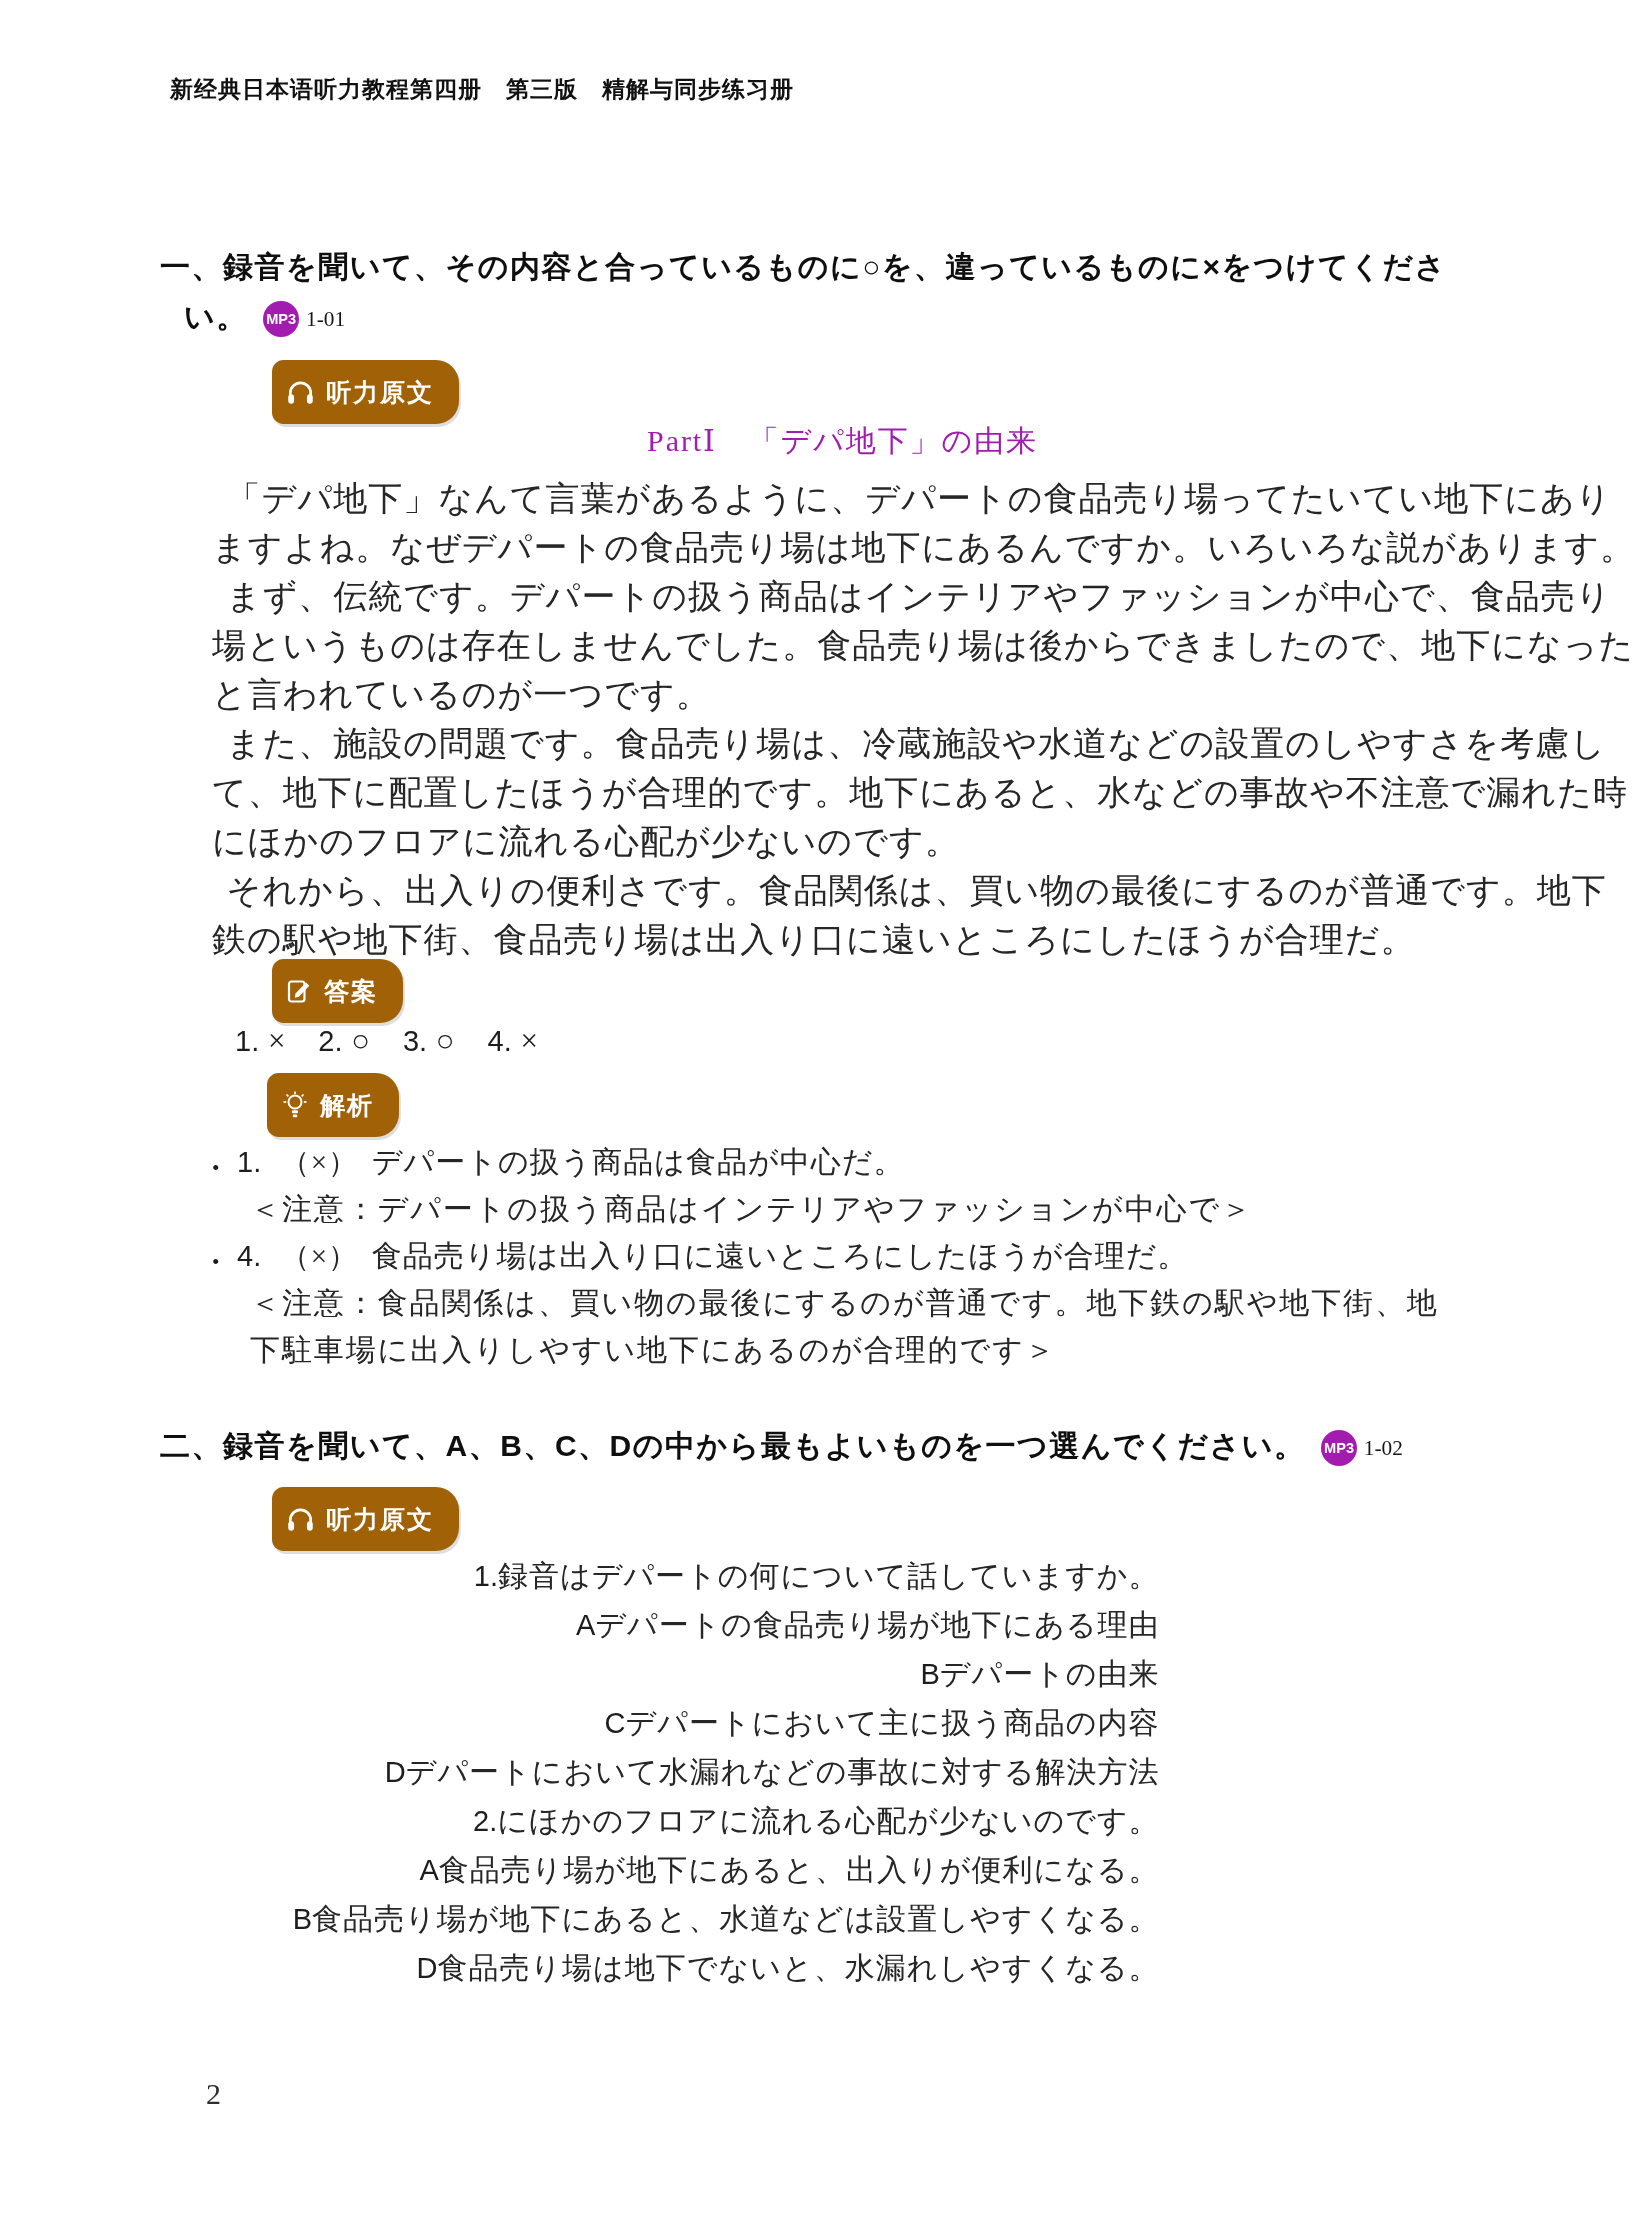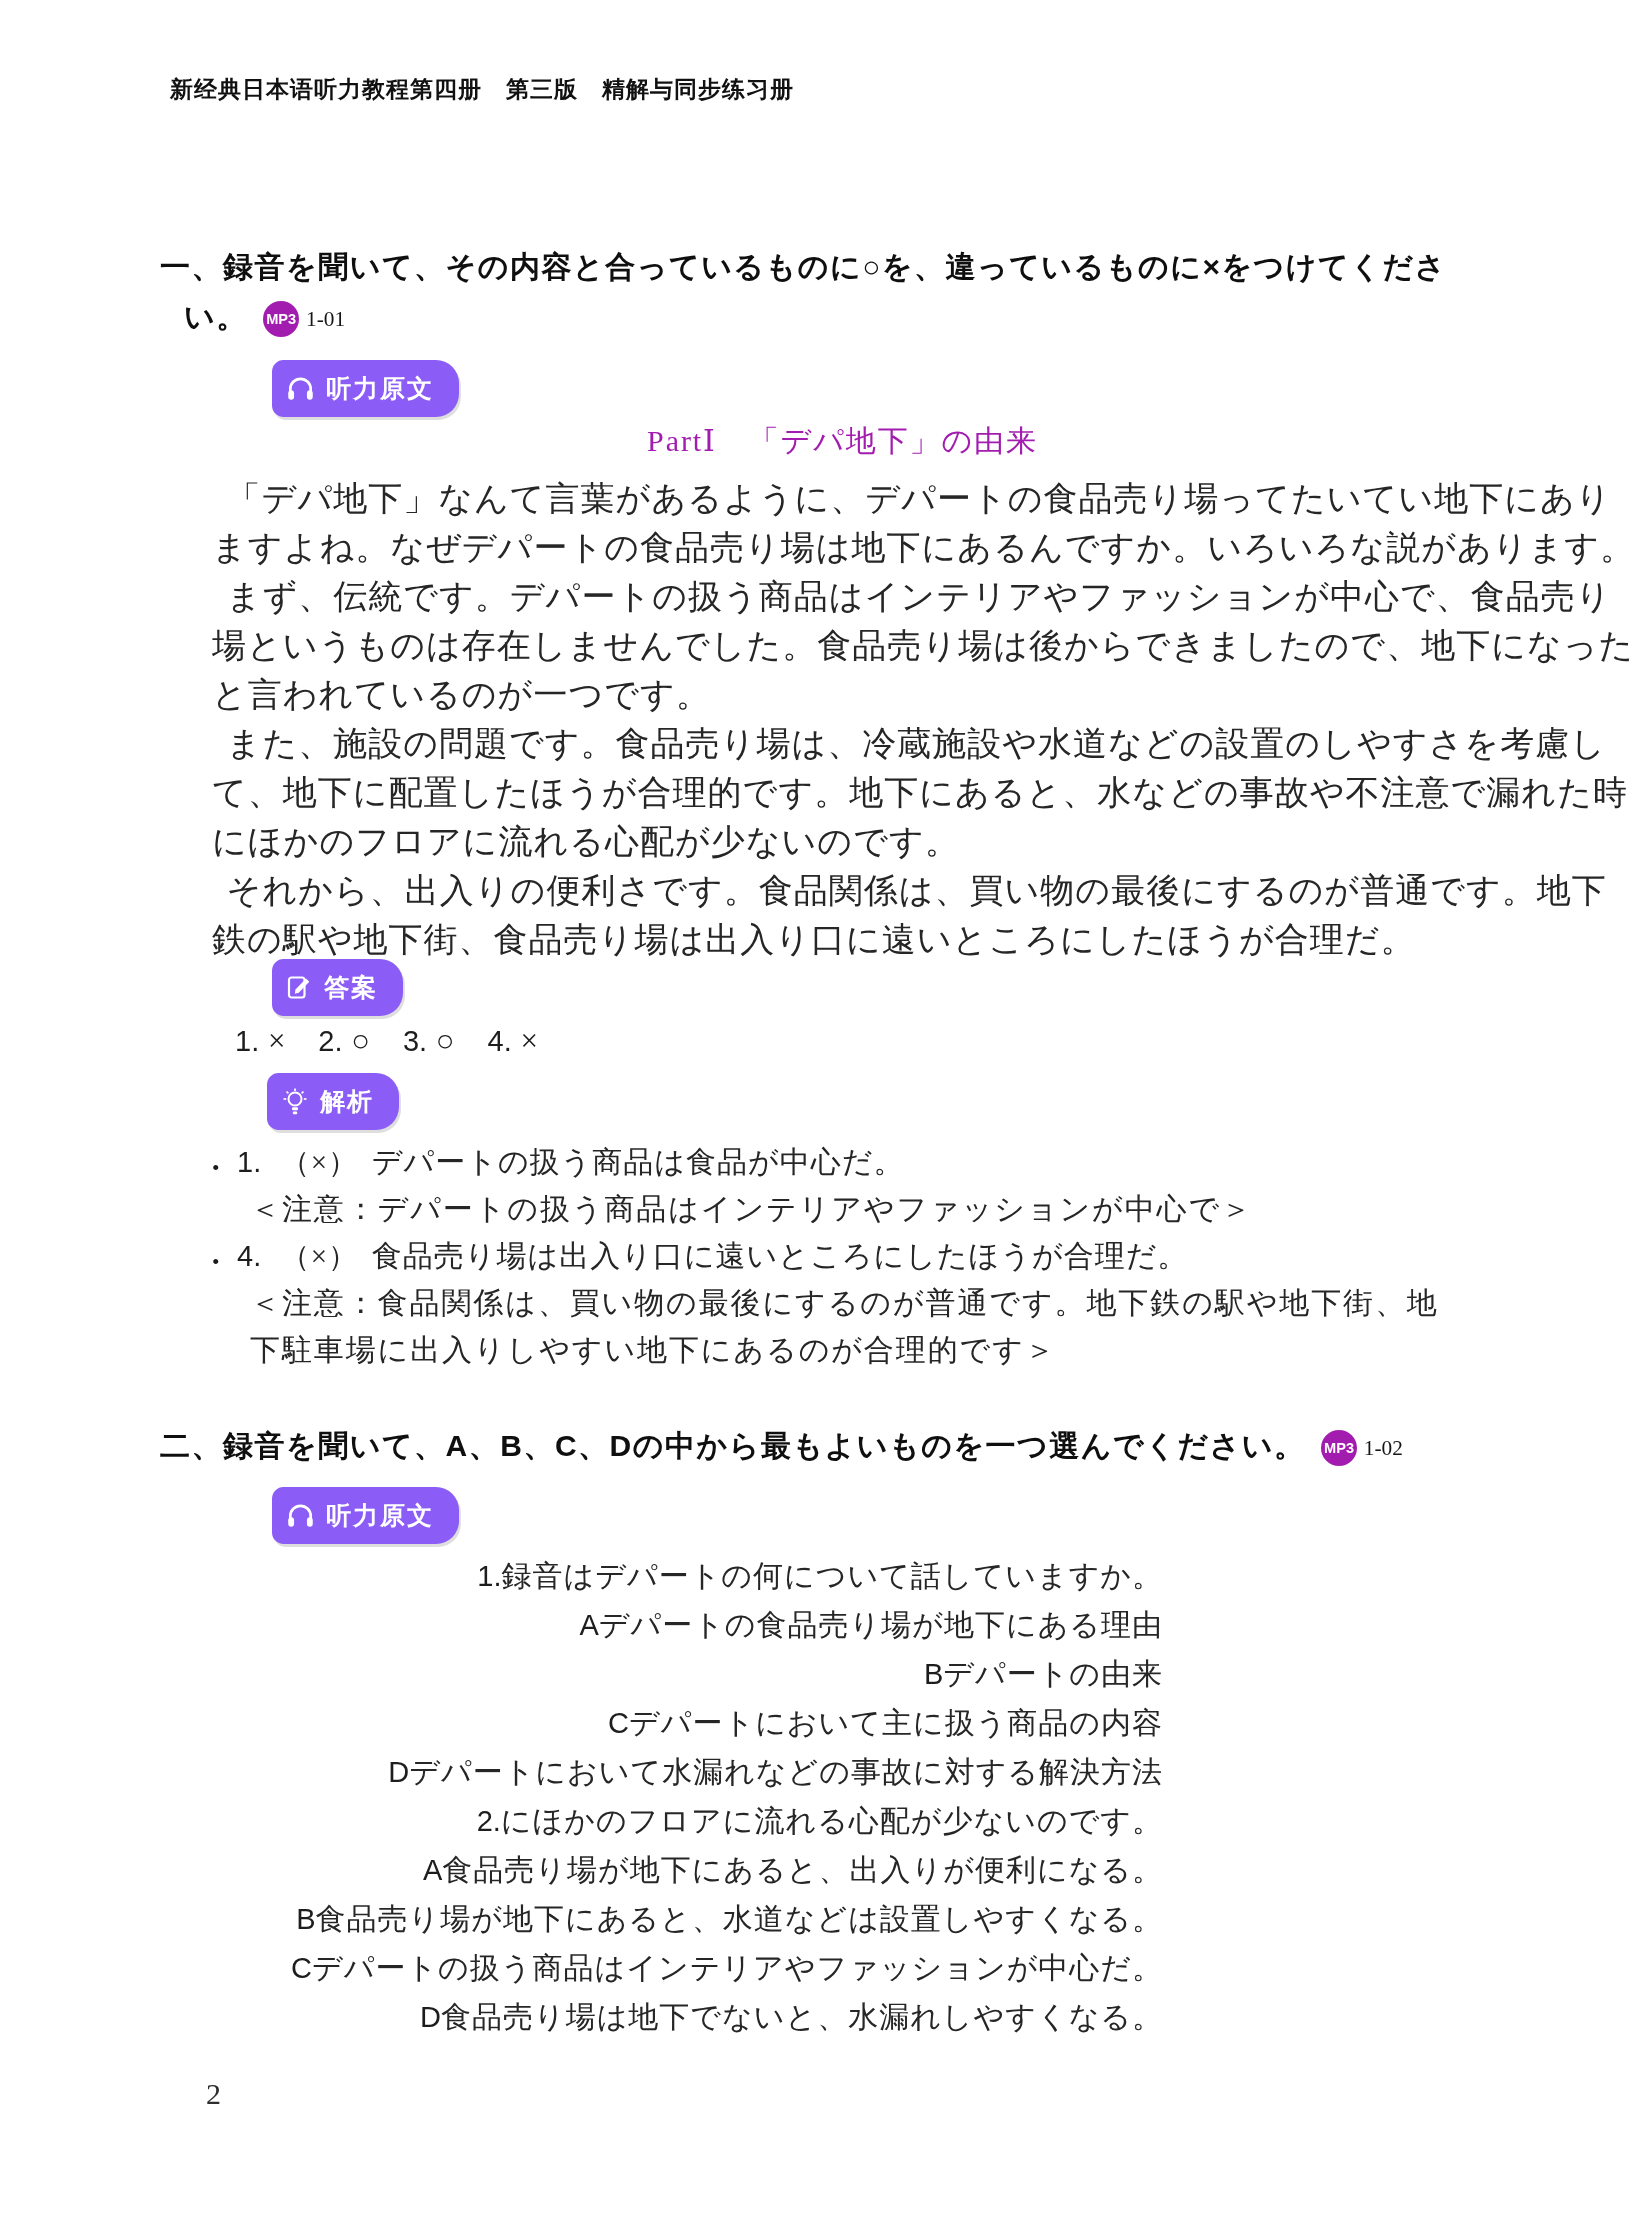--- a/index.html
+++ b/index.html
@@ -41,22 +41,22 @@
     font-weight:bold;font-size:14.6px;letter-spacing:0;
   }
   .mp3-track{
     font-family:"Liberation Serif","DejaVu Serif",serif;
     font-weight:normal;font-size:21.3px;color:#161616;
     letter-spacing:0;margin-left:6.8px;
   }
 
   
   .badge{
-    position:absolute;height:57px;
-    background:#8b5cf6;
+    position:absolute;height:64px;
+    background:#a16207;
     border-radius:11.6px 23px 23px 11.6px;
     display:flex;align-items:center;
     padding:0 25px 0 14.6px;gap:12.6px;
     box-shadow:1.9px 2.9px 0 #dedede;
   }
   .badge-label{
     font-family:"Liberation Sans","DejaVu Sans",sans-serif;
     font-weight:bold;font-size:25px;color:#ffffff;
     letter-spacing:1.9px;white-space:nowrap;
   }
@@ -278,23 +278,20 @@
     <div class="q-row">
       <span class="q-num">2.</span><span class="q-text">にほかのフロアに流れる心配が少ないのです。</span>
     </div>
     <div class="opt-row">
       <span class="opt-letter">A</span><span class="opt-text">食品売り場が地下にあると、出入りが便利になる。</span>
     </div>
     <div class="opt-row">
       <span class="opt-letter">B</span><span class="opt-text">食品売り場が地下にあると、水道などは設置しやすくなる。</span>
     </div>
     <div class="opt-row">
-      <span class="opt-letter">C</span><span class="opt-text">デパートの扱う商品はインテリアやファッションが中心だ。</span>
-    </div>
-    <div class="opt-row">
       <span class="opt-letter">D</span><span class="opt-text">食品売り場は地下でないと、水漏れしやすくなる。</span>
     </div>
   </div>
 
   <div class="page-number">2</div>
 
 </div>
 
 
 </body></html>

